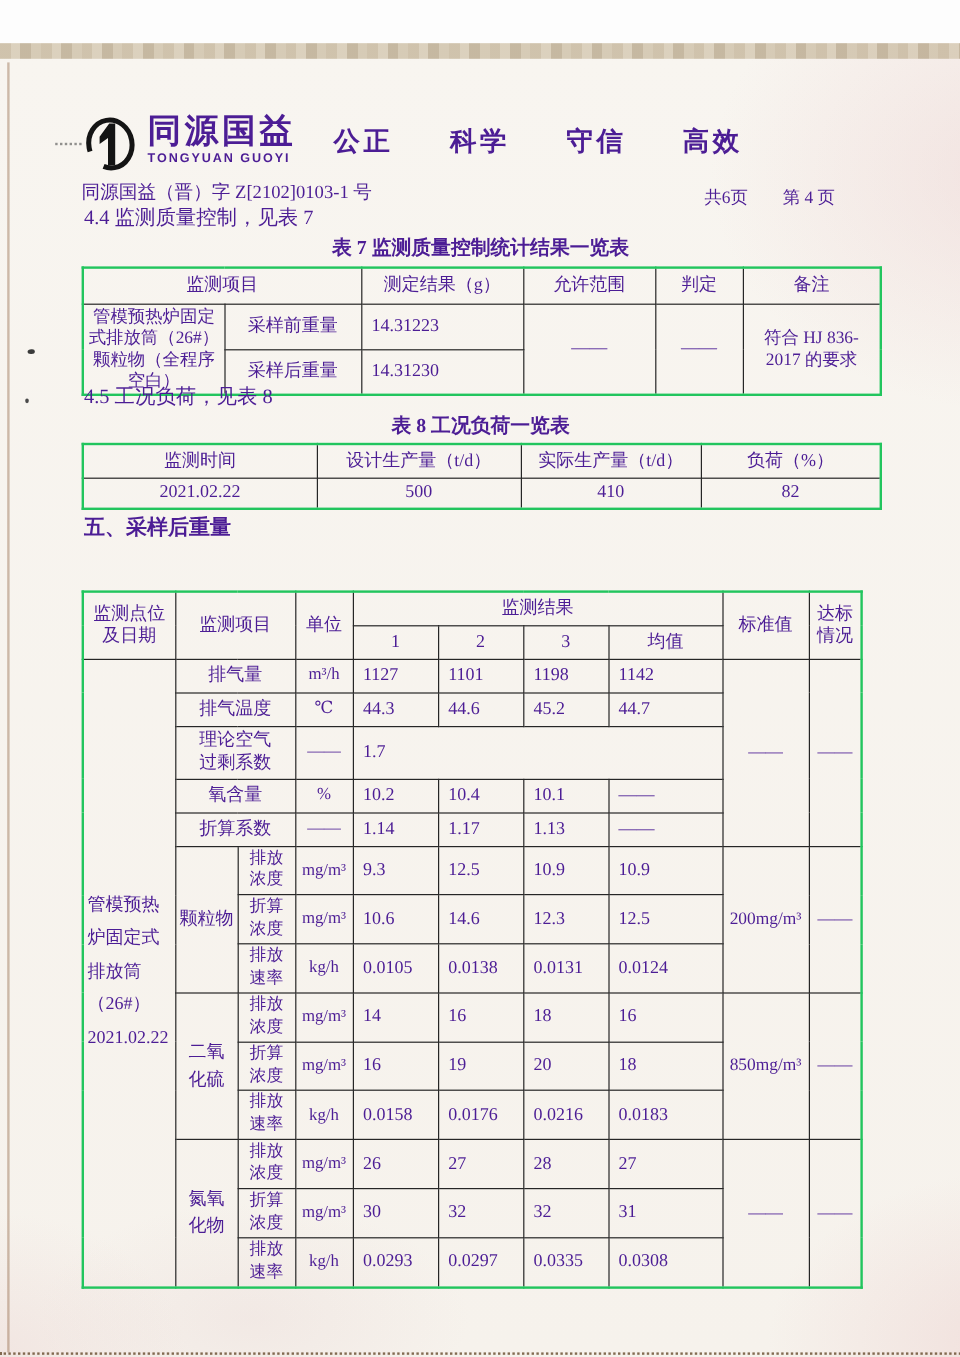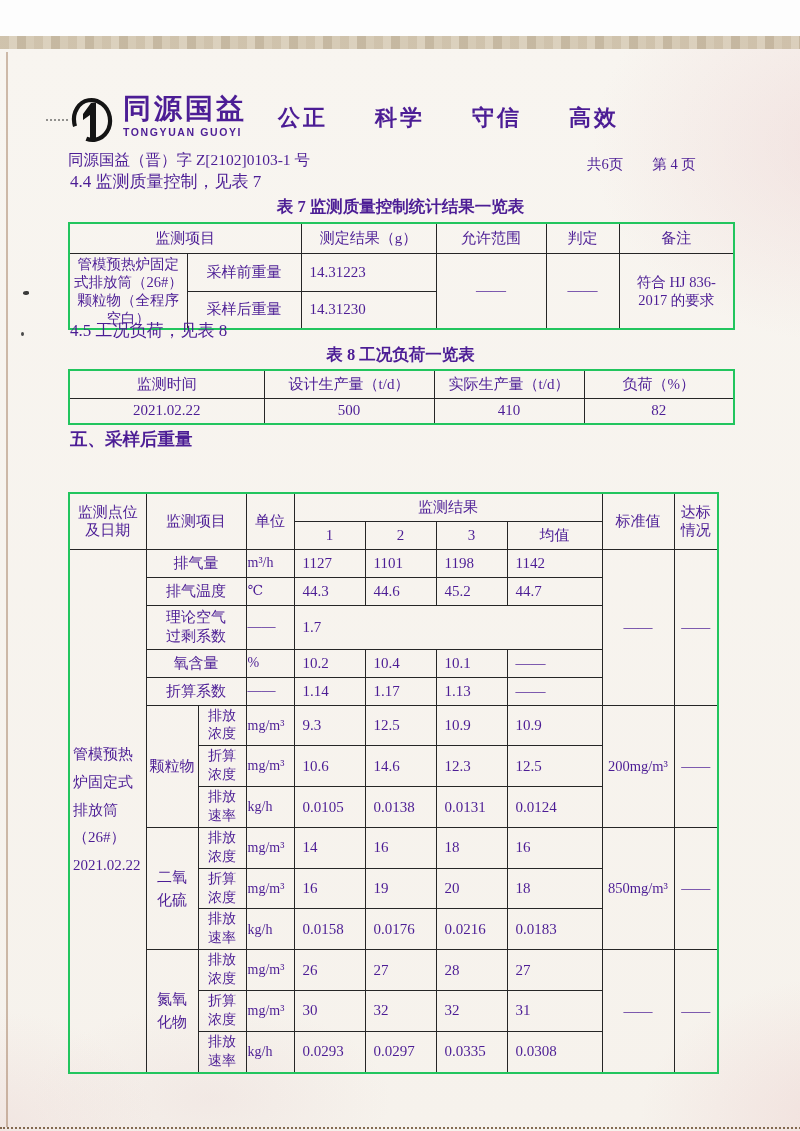--- a/index.html
+++ b/index.html
@@ -54,21 +54,21 @@
 
   .tm{left:68px;top:492px;width:649px;}
   .tm tr.hd{height:28px;}
   .tm tr.rg{height:28px;}
   .tm tr.rgx{height:44px;}
   .tm tr.rp{height:38px;}
   .tm .site{font-size:15px;line-height:1.85;text-align:left;}
   .tm .pname{text-align:center;line-height:1.5;}
   .tm .sub{text-align:center;font-size:14px;line-height:1.35;padding:1px 2px;}
   .tm .item{text-align:center;}
-  .tm .unit{text-align:left;font-size:14px;padding:1px 1px;margin-top:12px;}
+  .tm .unit{text-align:center;font-size:14px;padding:1px 1px;margin-top:12px;}
   .tm .std{text-align:center;font-size:14.5px;padding:1px 1px;}
 </style>
 </head>
 <body>
 
 <div class="page">
   <div class="paper"></div>
   <div class="top-band"></div>
   <div class="left-line"></div>
   <div class="bottom-line"></div>

